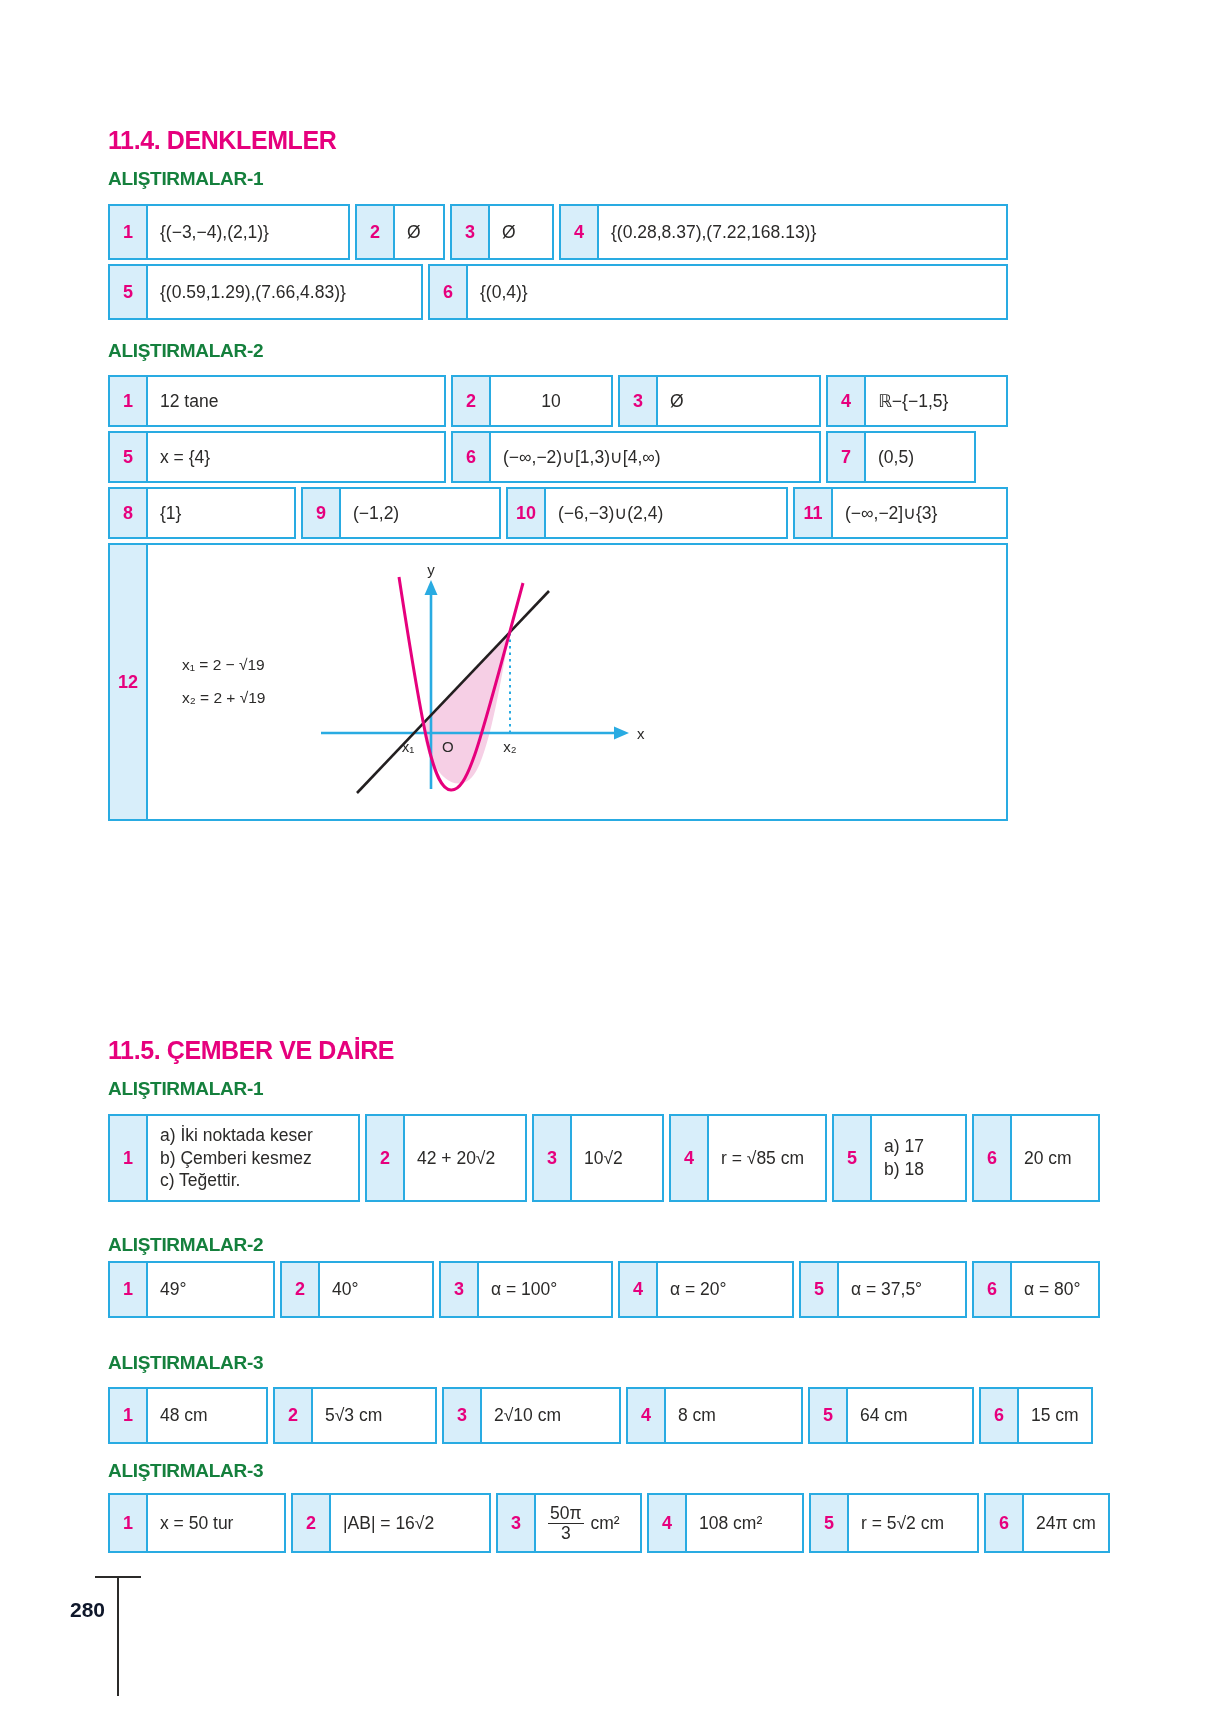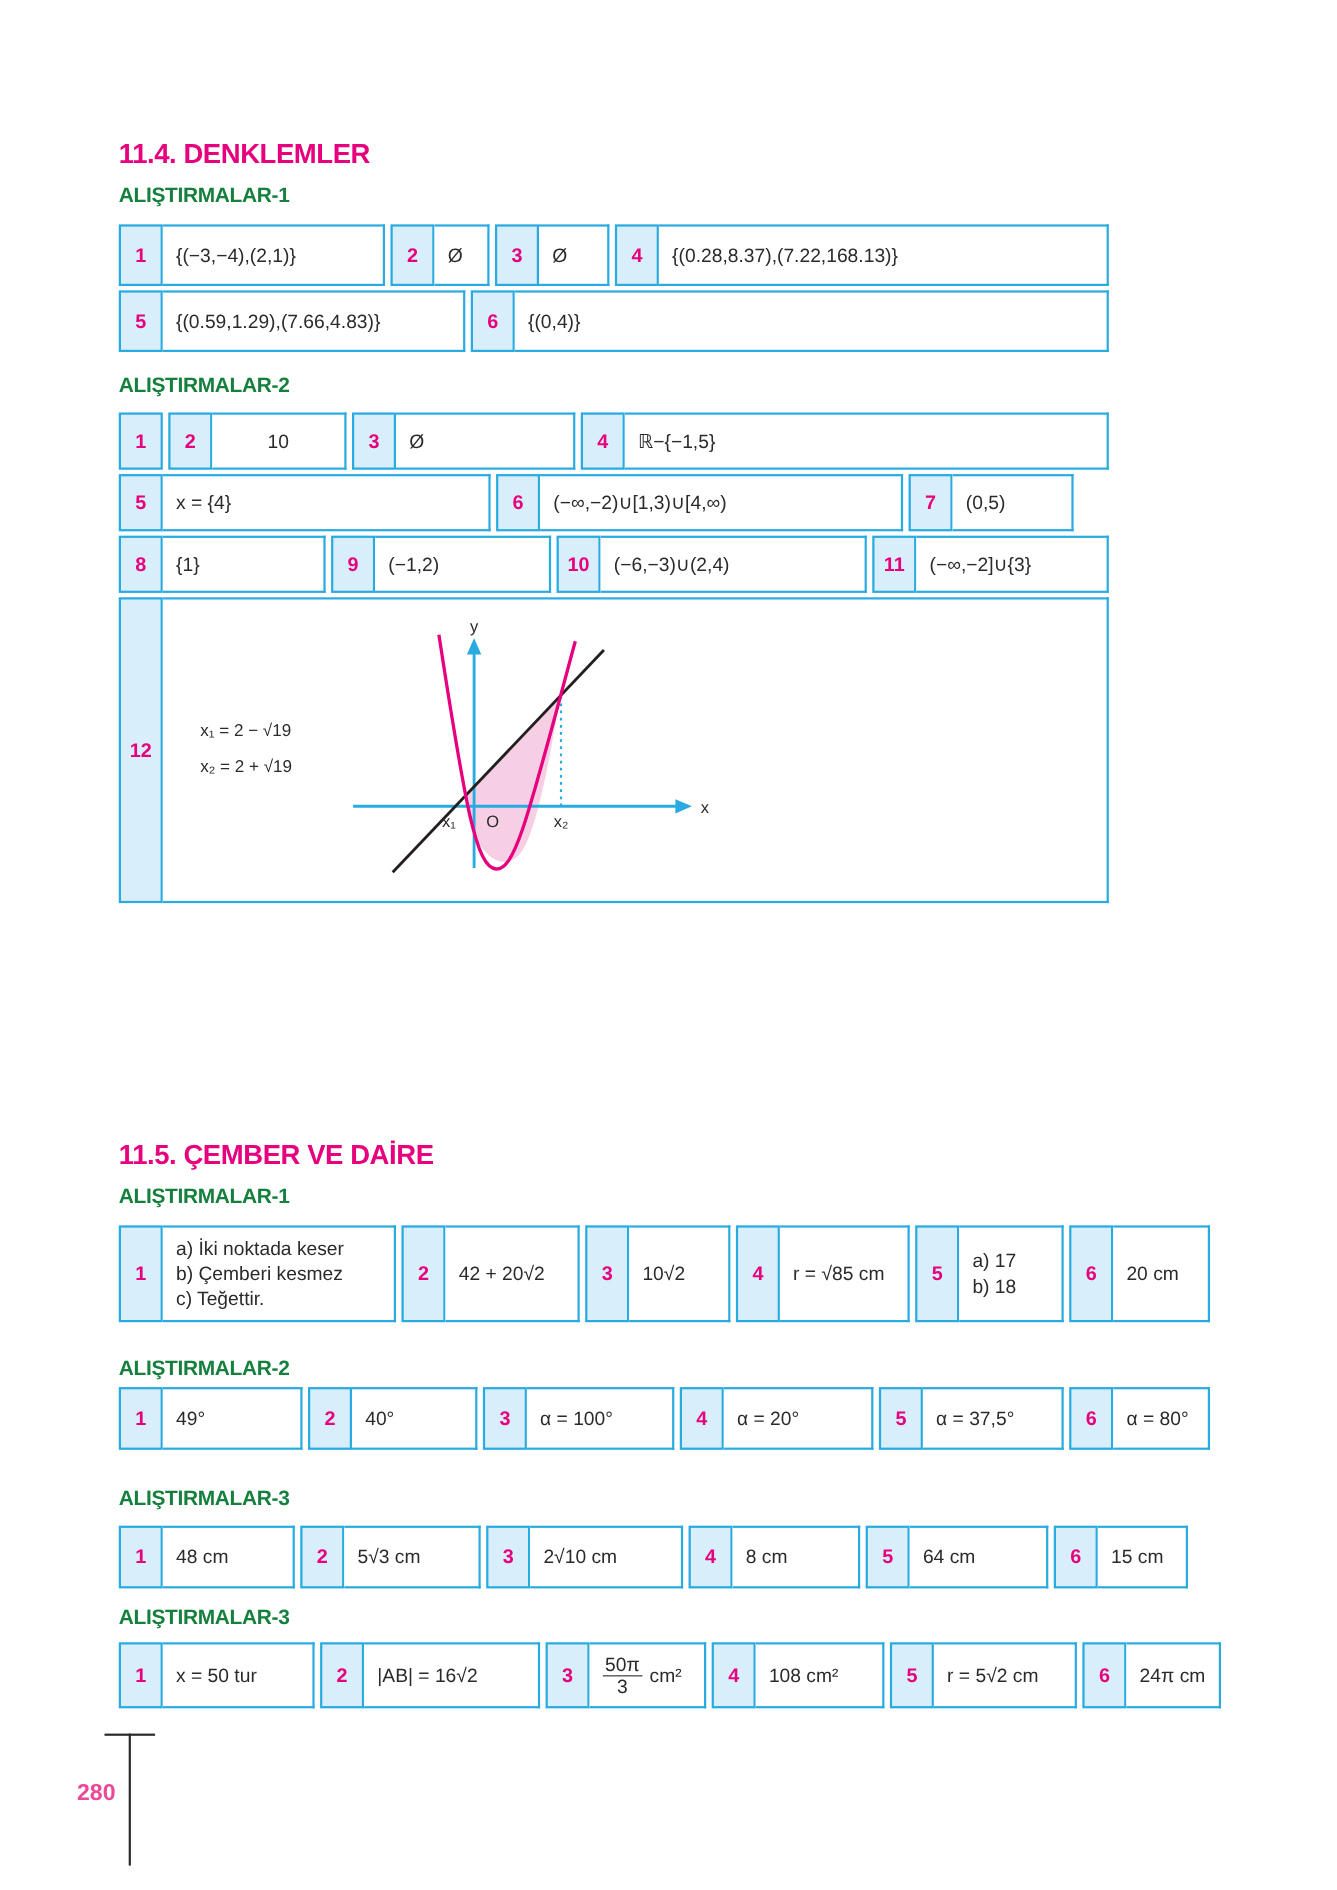--- a/index.html
+++ b/index.html
@@ -47,21 +47,21 @@
   .frac-wrap { display:flex; align-items:center; gap:7px; }
   .frac { display:inline-flex; flex-direction:column; align-items:center; line-height:1.05;justify-content:space-between; }
   .fnum { border-bottom:1.6px solid #2b2a29; padding:0 2px; }
 
   .g12cell { padding:0; align-items:center; }
   .g12-formulas { margin-left:34px; font-size:15.5px; line-height:2.1; color:#2b2a29; }
   .g12-svg { margin-left:46px; margin-top:6px; }
   .svg-label { font-size:15px; fill:#2b2a29; }
 
   .footer { position:absolute; left:70px; top:1576px; display:flex; }
-  .fpage { font-size:21px; font-weight:bold; color:#ec4899; margin-top:42px; }
+  .fpage { font-size:21px; font-weight:bold; color:#0f172a; margin-top:22px; }
   .frule { width:2px; height:120px; background:#2b2a29; margin-left:12px; position:relative; }
   .frule::before { content:""; position:absolute; top:0; left:-22px; width:46px; height:2px; background:#2b2a29; }
   .fbook { font-size:17px; color:#3d3d3d; margin-left:16px; margin-top:44px; white-space:nowrap; }
 </style>
 </head>
 <body>
 
 <div class="page">
   <div class="content">
 
@@ -98,20 +98,21 @@
         </div>
       </div>
     </div>
 
     <div class="abs grp-label" style="top:340px">ALIŞTIRMALAR-2</div>
 
     <div class="tbl" style="top:375px; width:900px">
       <div class="trow" style="height:52px">
         <div class="pair">
           <div class="ncell">1</div>
+          <div class="vcell" style="width:298px">12 tane</div>
         </div>
         <div class="pair">
           <div class="ncell">2</div>
           <div class="vcell center" style="width:122px">10</div>
         </div>
         <div class="pair">
           <div class="ncell">3</div>
           <div class="vcell" style="width:163px">Ø</div>
         </div>
         <div class="pair grow">
@@ -262,21 +263,21 @@
         <div class="pair">
           <div class="ncell">2</div>
           <div class="vcell" style="width:124px">5√3 cm</div>
         </div>
         <div class="pair">
           <div class="ncell">3</div>
           <div class="vcell" style="width:139px">2√10 cm</div>
         </div>
         <div class="pair">
           <div class="ncell">4</div>
-          <div class="vcell" style="width:116px">8 cm</div>
+          <div class="vcell" style="width:137px">8 cm</div>
         </div>
         <div class="pair">
           <div class="ncell">5</div>
           <div class="vcell" style="width:126px">64 cm</div>
         </div>
         <div class="pair grow">
           <div class="ncell">6</div>
           <div class="vcell">15 cm</div>
         </div>
       </div>

